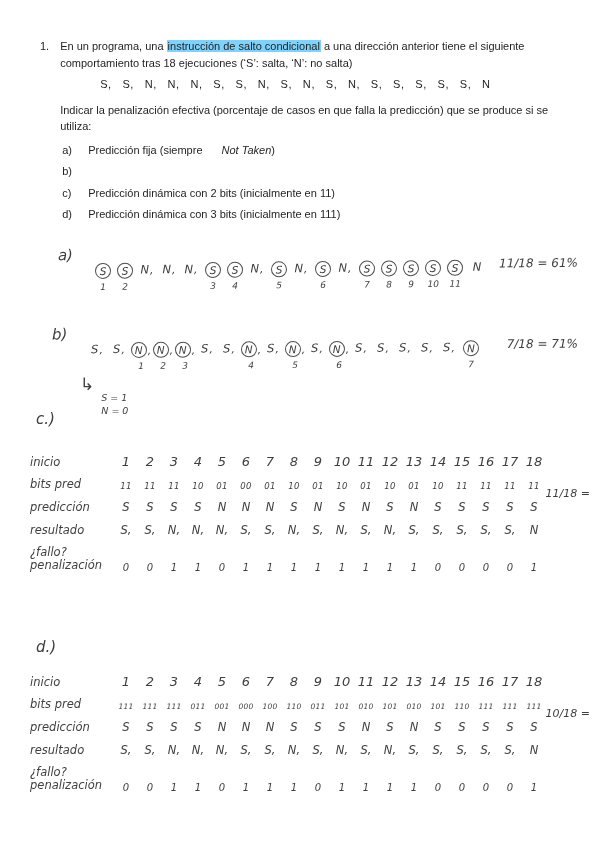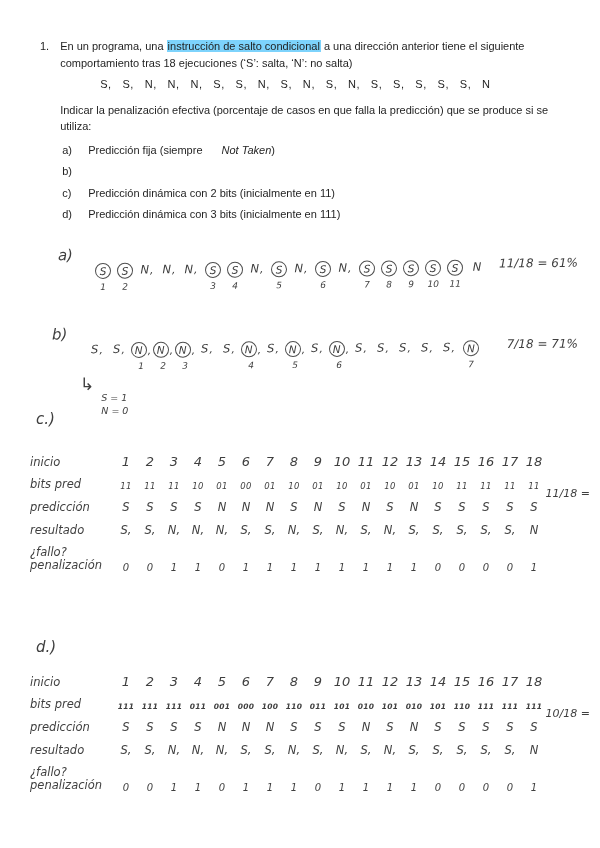--- a/index.html
+++ b/index.html
@@ -47,21 +47,21 @@
   .part-d { top:638px; left:30px; width:558px; }
   .part-c .part-label, .part-d .part-label { display:block; margin-left:6px; }
   .rows { margin-top:26px; }
   .part-d .rows { margin-top:18px; }
   .trow { position:relative; display:flex; align-items:flex-end; margin-bottom:9px; }
   .rlabel { width:84px; flex-shrink:0; font-size:11.5px; line-height:1.15; padding-right:6px; }
   .cells { display:flex; }
   .cell { width:24px; text-align:center; white-space:nowrap; }
   .row-index .cell { font-size:13px; }
   .row-bits .cell { font-size:8.5px; letter-spacing:0.4px; }
-  .row-bits3 .cell { font-size:7.5px; letter-spacing:0.2px;font-weight:bold; }
+  .row-bits3 .cell { font-size:7.5px; letter-spacing:0.2px; }
   .row-pred .cell { font-size:11.5px; }
   .row-res .cell { font-size:11.5px; }
   .row-fail .cell { font-size:10px; }
   .row-result { position:absolute; right:-2px; bottom:14px; font-size:11px; white-space:nowrap; }
 </style>
 </head>
 <body>
 
 <div class="page">
 

